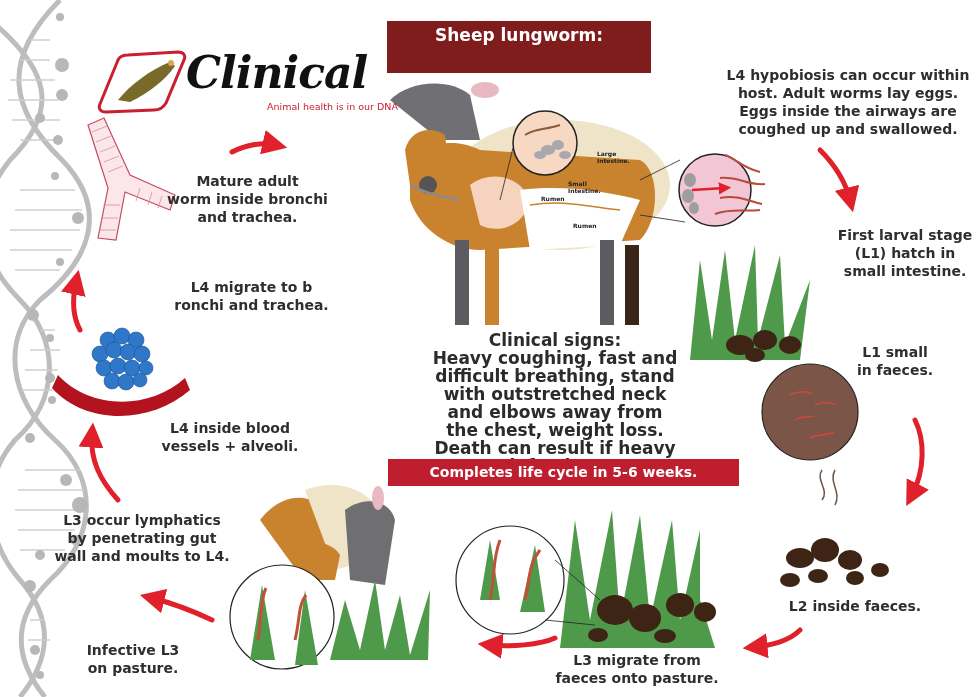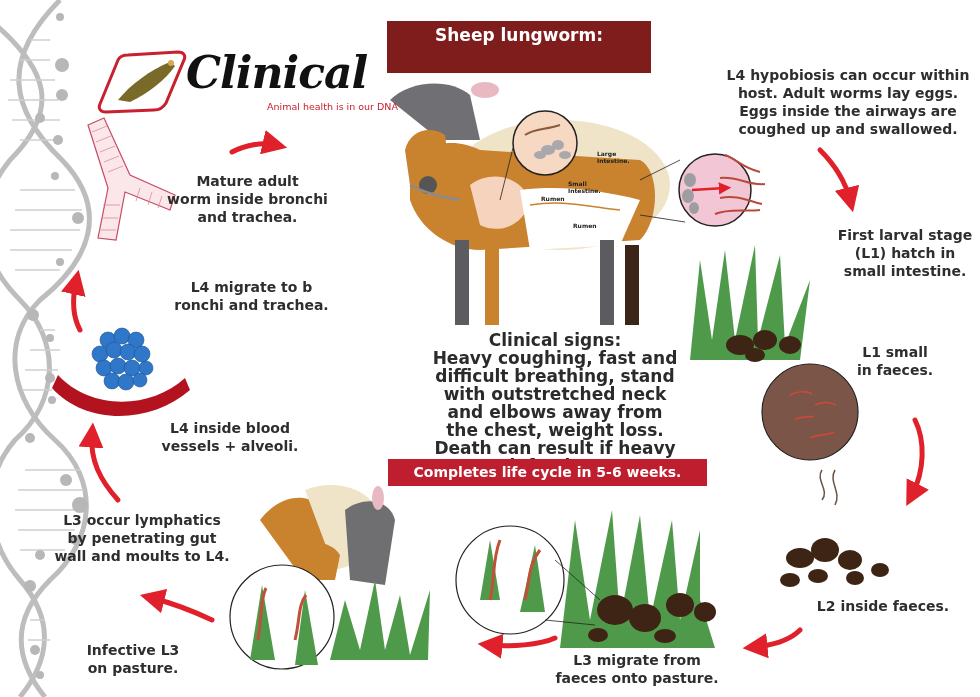--- a/index.html
+++ b/index.html
@@ -2,21 +2,21 @@
 <html><head>
 <meta charset="utf-8">
 <style>
   html, body { margin:0; padding:0; background:#ffffff; }
   body { width:980px; height:697px; position:relative; overflow:hidden;
          font-family:"DejaVu Sans", sans-serif; color:#2b2b2b; }
   .step { position:absolute; text-align:center; font-weight:bold; font-size:14px; line-height:18px; color:#2e2e2e; white-space:pre-line; }
   .title-box { position:absolute; left:387px; top:21px; width:264px; height:52px; background:#7f1d1d; color:#fff; text-align:center; }
   .title-box .l1 { font-weight:bold; font-size:17px; line-height:24px; padding-top:2px; }
   .title-box .l2 { font-weight:bold; font-style:italic; font-size:17px; line-height:22px; }
-  .cycle-box { position:absolute; left:388px; top:459px; width:319px; height:27px; background:#bf1e2e; color:#fff; font-weight:bold; font-size:14px; line-height:27px; text-align:center; }
+  .cycle-box { position:absolute; left:388px; top:459px; width:351px; height:27px; background:#bf1e2e; color:#fff; font-weight:bold; font-size:14px; line-height:27px; text-align:center; }
   .clinical { position:absolute; left:420px; top:331px; width:270px; text-align:center; font-weight:bold; font-size:17px; line-height:18px; white-space:pre-line; color:#2b2b2b; }
   .logo-word { position:absolute; left:186px; top:47px; font-family:"DejaVu Serif", serif; font-style:italic; font-weight:bold; font-size:44px; color:#111; letter-spacing:-1px; }
   .logo-tag { position:absolute; left:228px; top:101px; font-size:9.5px; color:#c8202e;margin-left:39px; }
   .organ-label { position:absolute; font-size:6px; font-weight:bold; color:#222; line-height:7px; white-space:pre-line; }
   svg { position:absolute; left:0; top:0; }
 </style>
 </head>
 <body>
 
 <svg width="980" height="697" viewBox="0 0 980 697">
@@ -266,21 +266,21 @@
 and trachea.</div>
 <div class="step" style="left:718px;top:66px;width:260px;">L4 hypobiosis can occur within
 host. Adult worms lay eggs.
 Eggs inside the airways are
 coughed up and swallowed.</div>
 <div class="step" style="left:825px;top:226px;width:160px;">First larval stage
 (L1) hatch in
 small intestine.</div>
 <div class="step" style="left:855px;top:343px;width:80px;">L1 small
 in faeces.</div>
-<div class="step" style="left:808px;top:597px;width:150px;">L2 inside faeces.</div>
+<div class="step" style="left:780px;top:597px;width:150px;">L2 inside faeces.</div>
 <div class="step" style="left:547px;top:651px;width:180px;">L3 migrate from
 faeces onto pasture.</div>
 <div class="step" style="left:68px;top:641px;width:130px;">Infective L3
 on pasture.</div>
 <div class="step" style="left:52px;top:511px;width:180px;">L3 occur lymphatics
 by penetrating gut
 wall and moults to L4.</div>
 <div class="step" style="left:160px;top:419px;width:140px;">L4 inside blood
 vessels + alveoli.</div>
 <div class="step" style="left:125px;top:278px;width:165px;margin-left:44px;">L4 migrate to b

